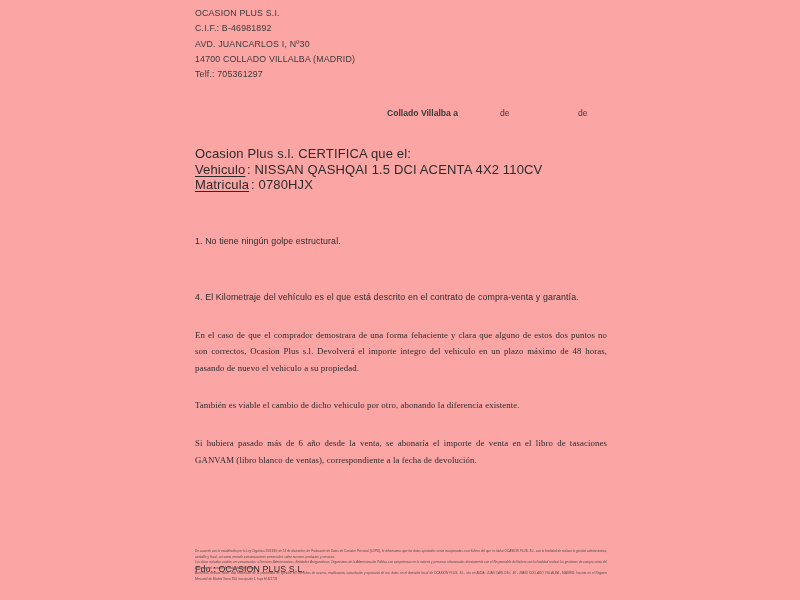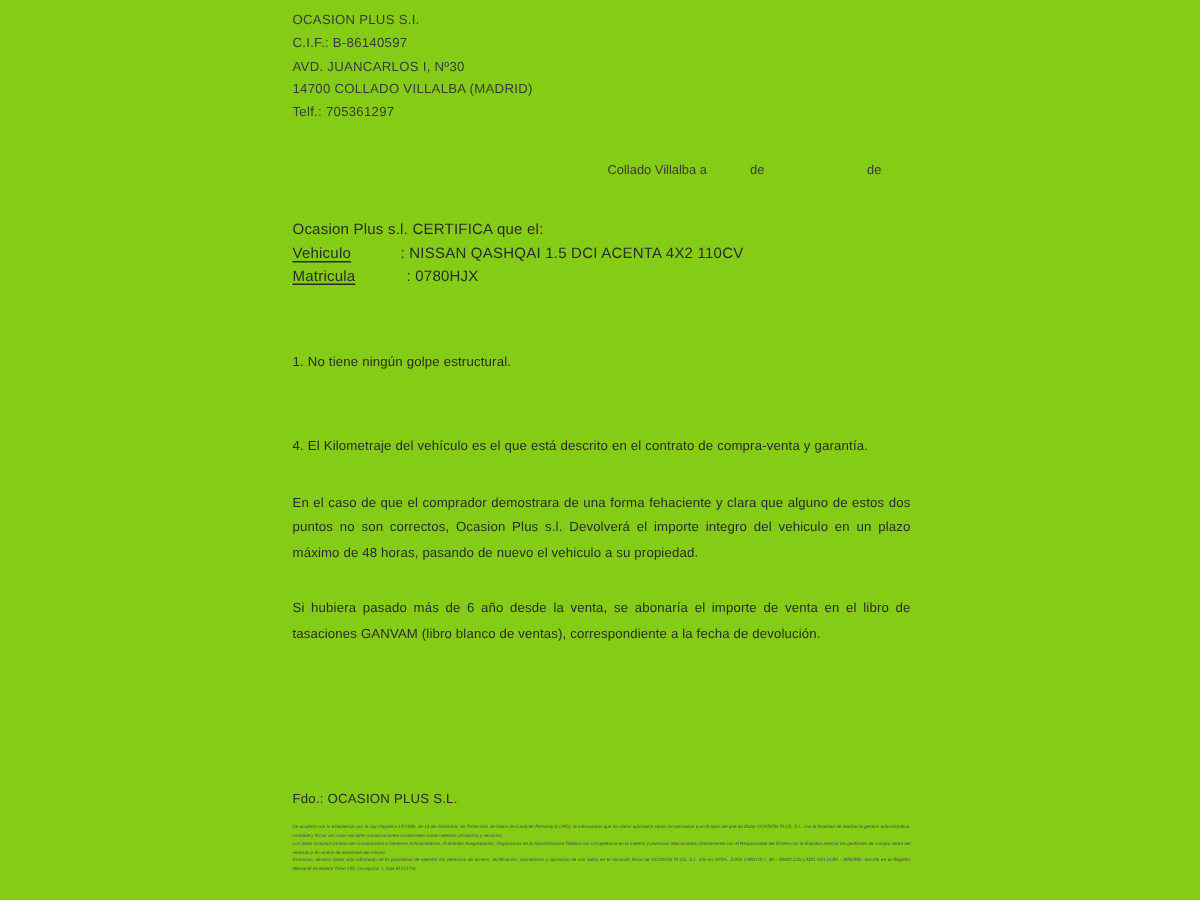--- a/index.html
+++ b/index.html
@@ -12,21 +12,21 @@
     width: 800px;
     height: 600px;
     position: relative;
     font-family: "Liberation Sans", sans-serif;
     color: #2b2b2b;
     overflow: hidden;
   }
   .page {
     position: absolute;
     inset: 0;
-    background: #84cc16;
+    background: #fca5a5;
   }
   .doc {
     position: absolute;
     left: 195px;
     top: 0;
     width: 412px;
   }
 
   
   .company-header {
@@ -41,61 +41,62 @@
   }
 
   
   .date-row {
     position: relative;
     height: 16px;
     margin-top: 26px;
     font-size: 8.6px;
     color: #3a3a3a;
   }
-  .date-row .place { position: absolute; left: 210px; top: 0; white-space: nowrap; }
+  .date-row .place { position: absolute; left: 192px; top: 0; white-space: nowrap; font-weight: bold; }
   .date-row .de1   { position: absolute; left: 305px; top: 0; }
   .date-row .de2   { position: absolute; left: 383px; top: 0; }
 
   
   .certifica {
     margin-top: 22px;
-    font-size: 10px;
+    font-size: 13px;
     line-height: 15.4px;
     letter-spacing: 0.15px;
   }
   .kv {
     display: flex;
     align-items: center;
     white-space: nowrap;
   }
   .kv .key {
     text-decoration: underline;
     text-underline-offset: 1.5px;
     display: inline-block;
     min-width: 52px;
   }
   .kv .key.wide { min-width: 56px; }
-  .kv .val { margin-left: 20px; }
+  .kv .val { margin-left: 0; }
 
   
   .clauses {
     margin-top: 21px;
     font-size: 8.8px;
     line-height: 16.5px;
     letter-spacing: 0.12px;
   }
   .clauses .item { white-space: nowrap; margin-top: 40px; }
 
   
   .para {
     font-size: 8.8px;
     line-height: 16.6px;
     text-align: justify;
     letter-spacing: 0.1px;
     margin-top: 21px;
+    font-family: Liberation Serif, serif;
   }
   .para.last-left { text-align: justify; }
 
   
   .signature {
     margin-top: 96px;
     font-size: 8.8px;
     letter-spacing: 0.15px;
     white-space: nowrap;
   }
@@ -117,21 +118,21 @@
 </style>
 </head>
 <body>
 
 <div class="page">
 
   <div class="doc">
 
     <div class="company-header">
       <div class="line">OCASION PLUS S.I.</div>
-      <div class="line">C.I.F.: B-86140597</div>
+      <div class="line">C.I.F.: B-46981892</div>
       <div class="line">AVD. JUANCARLOS I, Nº30</div>
       <div class="line">14700 COLLADO VILLALBA (MADRID)</div>
       <div class="line">Telf.: 705361297</div>
     </div>
 
     <div class="date-row">
       <span class="place">Collado Villalba a</span>
       <span class="de1">de</span>
       <span class="de2">de</span>
     </div>
@@ -147,20 +148,21 @@
         <span class="val">: 0780HJX</span>
       </div>
     </div>
 
     <div class="clauses">
       <div class="item">1. No tiene ningún golpe estructural.</div>
       <div class="item">4. El Kilometraje del vehículo es el que está descrito en el contrato de compra-venta y garantía.</div>
     </div>
 
     <div class="para">En el caso de que el comprador demostrara de una forma fehaciente y clara que alguno de estos dos puntos no son correctos, Ocasion Plus s.l. Devolverá el importe integro del vehiculo en un plazo máximo de 48 horas, pasando de nuevo el vehiculo a su propiedad.</div>
+    <div class="para">También es viable el cambio de dicho vehiculo por otro, abonando la diferencia existente.</div>
     <div class="para last-left">Si hubiera pasado más de 6 año desde la venta, se abonaría el importe de venta en el libro de tasaciones GANVAM (libro blanco de ventas), correspondiente a la fecha de devolución.</div>
 
     <div class="signature">Fdo.: OCASION PLUS S.L.</div>
 
   </div>
 
   <div class="legal">
     <p>De acuerdo con lo establecido por la Ley Orgánica 15/1999, de 13 de diciembre, de Protección de Datos de Carácter Personal (LOPD), le informamos que los datos aportados serán incorporados a un fichero del que es titular OCASIÓN PLUS, S.L. con la finalidad de realizar la gestión administrativa, contable y fiscal, así como enviarle comunicaciones comerciales sobre nuestros productos y servicios.</p>
     <p>Los datos incluidos podrán ser comunicados a Gestores Administrativos, Entidades Aseguradoras, Organismos de la Administración Pública con competencia en la materia y personas relacionadas directamente con el Responsable del fichero con la finalidad realizar las gestiones de compra venta del vehiculo y el cambio de titularidad del mismo.</p>
     <p>Asimismo, declaro haber sido informado de la posibilidad de ejercitar los derechos de acceso, rectificación, cancelación y oposición de mis datos en el domicilio fiscal de OCASIÓN PLUS, S.L. sito en AVDA. JUAN CARLOS I, 30 - 28400 COLLADO VILLALBA - MADRID. Inscrita en el Registro Mercantil de Madrid Tomo 150, inscripción 1, hoja M 511731</p>

